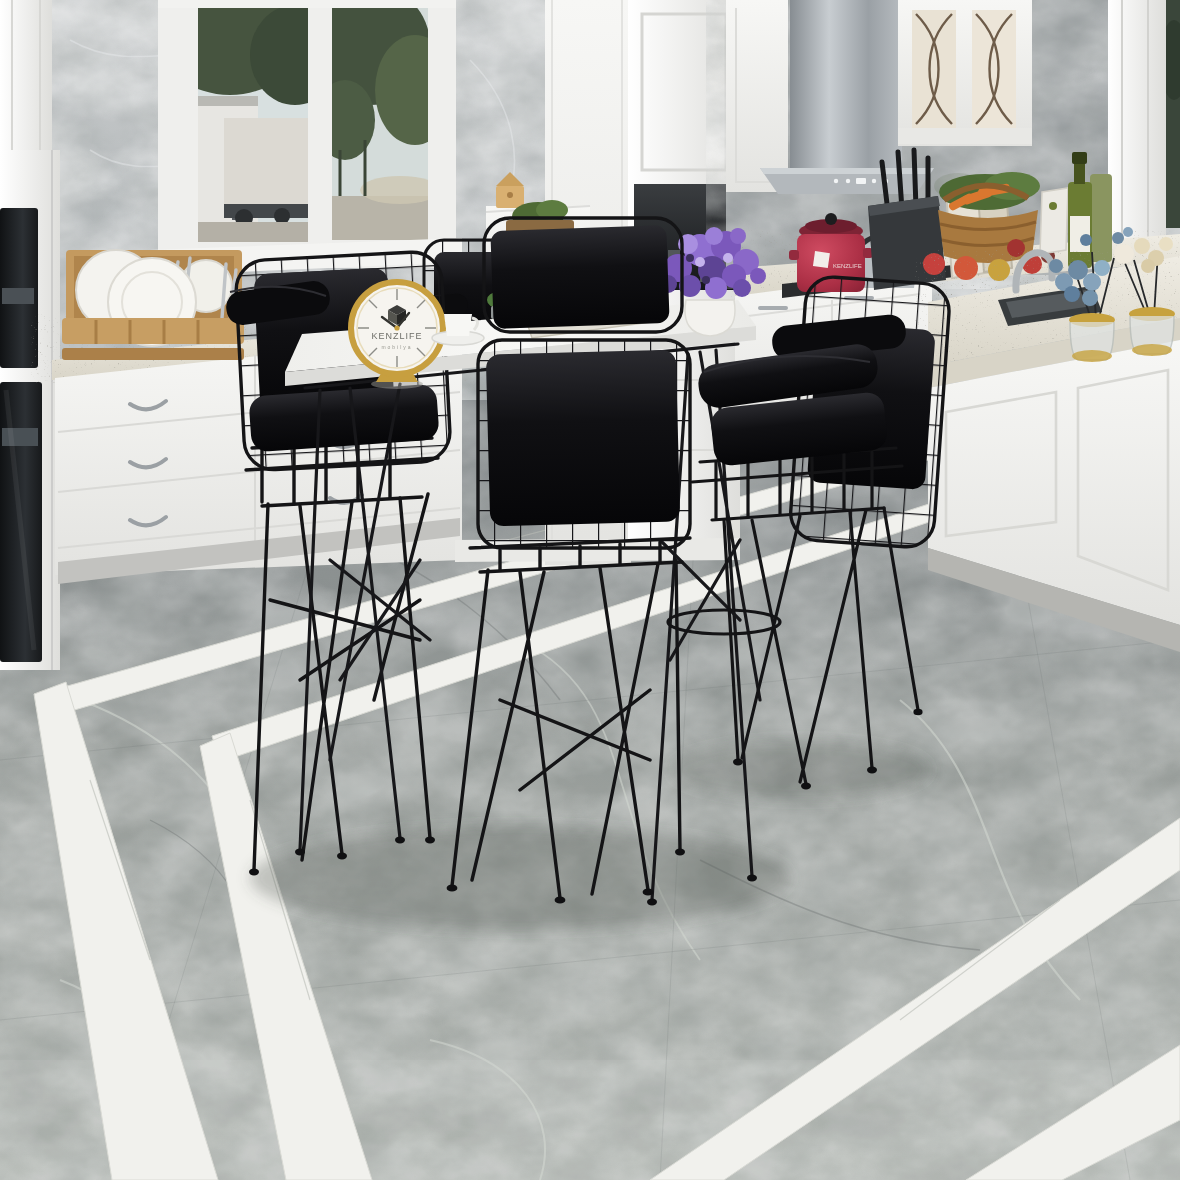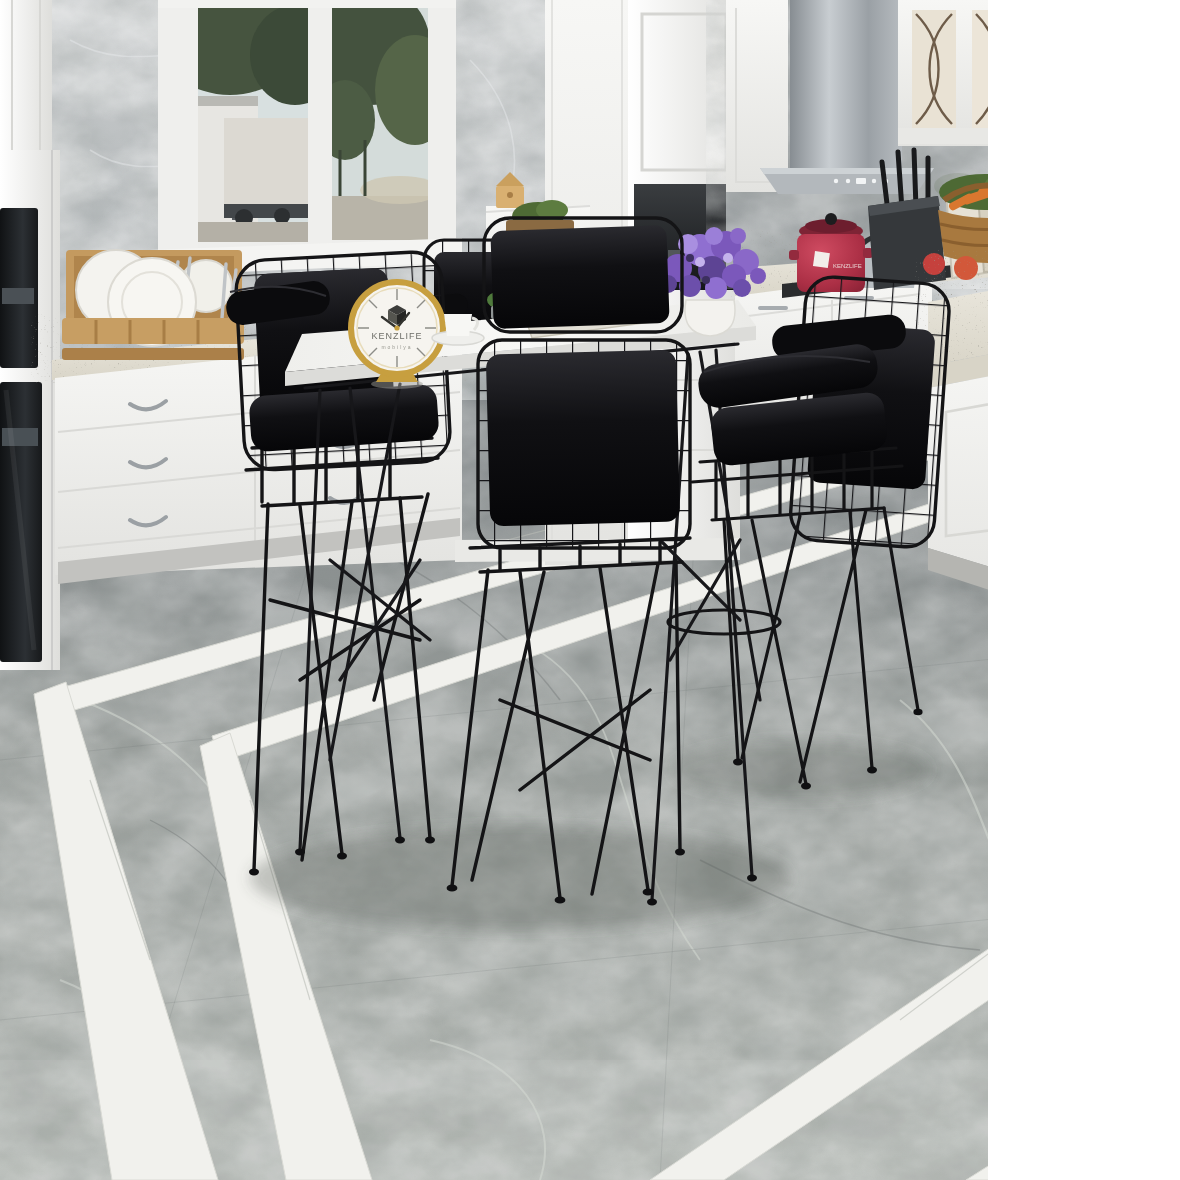--- a/index.html
+++ b/index.html
@@ -1,16 +1,16 @@
 <!DOCTYPE html>
 <html><head>
 <meta charset="utf-8">
 <style>
   html,body{margin:0;padding:0;background:#ffffff}
-  .stage{width:988px;height:1180px;position:relative;overflow:hidden;
+  .stage{width:1180px;height:1180px;position:relative;overflow:hidden;
          font-family:"Liberation Sans",sans-serif;background:#fff}
   .stage svg{display:block}
   text{font-family:"Liberation Sans",sans-serif}
 </style>
 </head>
 <body>
 
 <div class="stage">
 <svg width="1180" height="1180" viewBox="0 0 1180 1180" xmlns="http://www.w3.org/2000/svg">
   <defs>

